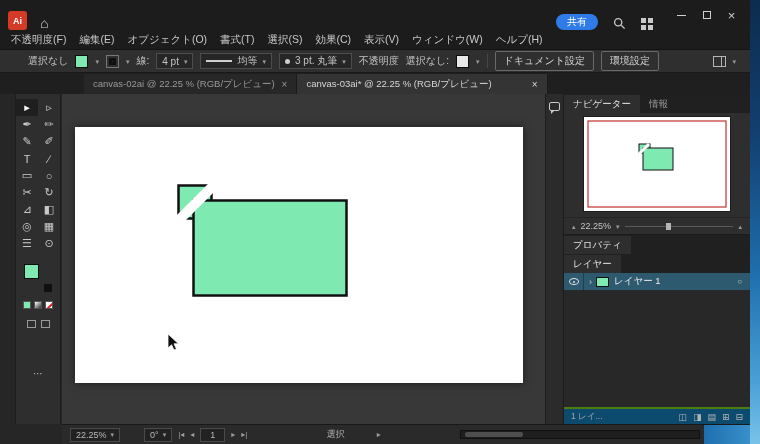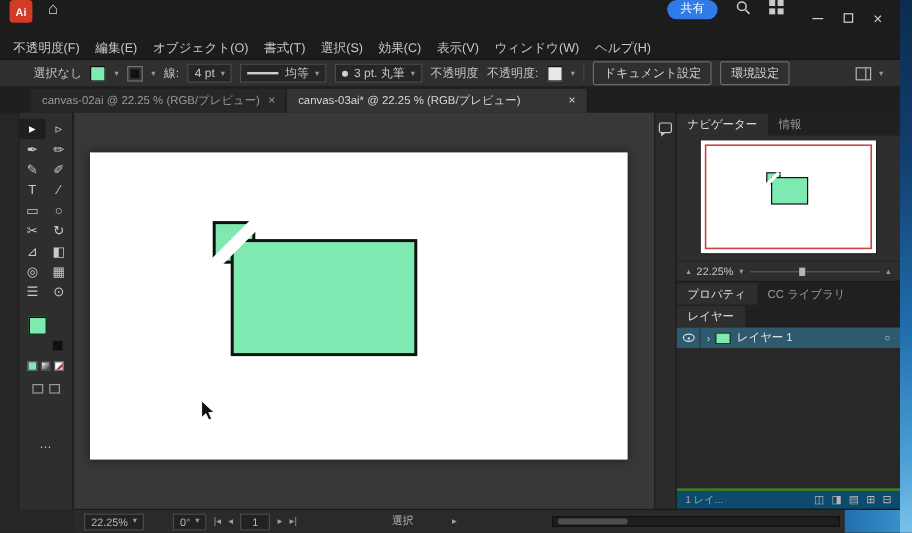--- a/index.html
+++ b/index.html
@@ -8,21 +8,21 @@
 
   
   .wall-strip { position:absolute; top:0; right:0; width:10px; height:444px; z-index:50;
     background:linear-gradient(180deg,#0c2c4e 0%,#123f70 30%,#1f6fae 62%,#4aa0d6 86%,#79c3ea 100%); }
   .wall-corner { position:absolute; right:0; bottom:0; width:56px; height:19px; z-index:49;
     background:linear-gradient(90deg,#1f6fae,#3e97cf); }
 
   .app { position:absolute; left:0; top:0; width:750px; height:444px; display:flex; flex-direction:column; background:#2a2a2a; }
 
   
-  .titlebar { height:30px; background:#1c1c1c; display:flex; align-items:flex-start; padding-left:8px; flex:0 0 auto; }
+  .titlebar { height:30px; background:#1c1c1c; display:flex; align-items:flex-end; padding-left:8px; flex:0 0 auto; }
   .app-icon { width:19px; height:19px; border-radius:3px; background:#d33b27; color:#fff; font-size:9px; font-weight:bold; display:flex; align-items:center; justify-content:center; }
   .home-icon { color:#d5d5d5; font-size:14px; margin-left:13px; line-height:1; }
   .tb-spacer { flex:1; }
   .share-btn { background:#2f7ce8; color:#fff; font-size:10px; border-radius:10px; padding:3px 11px; line-height:1; }
   .search-icon { margin-left:15px; display:flex; }
   .apps-icon { margin-left:15px; width:12px; height:12px; display:grid; grid-template-columns:5px 5px; grid-template-rows:5px 5px; gap:2px; }
   .apps-icon span { background:#c9c9c9; }
   .win-btns { display:flex; margin-left:16px; }
   .win-btn { width:25px; height:30px; display:flex; align-items:center; justify-content:center; color:#d0d0d0; font-size:13px; }
   .min-glyph { width:9px; height:1px; background:#d0d0d0; }
@@ -43,21 +43,21 @@
   .cb-box { display:flex; align-items:center; gap:5px; border:1px solid #4c4c4c; background:#262626; padding:1px 5px; height:16px; }
   .profile-line { width:26px; height:2px; background:#cfcfcf; }
   .brush-dot { width:5px; height:5px; border-radius:50%; background:#cfcfcf; }
   .cb-btn { border:1px solid #6a6a6a; border-radius:2px; padding:2px 8px; color:#d5d5d5; background:transparent; font-size:10px; }
   .cb-div { width:1px; height:14px; background:#474747; }
   .panel-ctl-icon { width:13px; height:11px; border:1px solid #b5b5b5; position:relative; }
   .panel-ctl-icon::after { content:""; position:absolute; right:3px; top:0; bottom:0; width:1px; background:#b5b5b5; }
   .cb-right { margin-left:auto; margin-right:14px; display:flex; align-items:center; gap:6px; }
 
   
-  .tabbar { height:21px; background:#1f1f1f; display:flex; align-items:flex-end; padding-left:26px; flex:0 0 auto; }
+  .tabbar { height:21px; background:#1f1f1f; display:flex; align-items:flex-end; padding-left:84px; flex:0 0 auto; }
   .doc-tab { height:20px; display:flex; align-items:center; gap:7px; padding:0 9px; font-size:9.5px; color:#9a9a9a;
     background:#272727; border-right:1px solid #191919; white-space:nowrap; }
   .doc-tab.active { background:#343434; color:#d6d6d6;gap:40px; }
   .tab-close { font-size:10px; }
 
   
   .main { flex:1; display:flex; min-height:0; }
 
   
   .toolbar { width:62px; background:#262626; position:relative; flex:0 0 auto; }
@@ -187,21 +187,21 @@
         <span class="profile-line"></span>
         <span>均等</span>
         <span class="caret">▾</span>
       </span>
       <span class="cb-box">
         <span class="brush-dot"></span>
         <span>3 pt. 丸筆</span>
         <span class="caret">▾</span>
       </span>
       <span>不透明度</span>
-      <span>不透明度:</span>
+      <span>選択なし:</span>
       <span class="cb-swatch" style="background:#e8e8e8"></span>
       <span class="caret">▾</span>
       <span class="cb-div"></span>
       <button class="cb-btn">ドキュメント設定</button>
       <button class="cb-btn">環境設定</button>
       <span class="cb-right">
         <span class="panel-ctl-icon"></span>
         <span class="caret">▾</span>
       </span>
     </div>
@@ -295,21 +295,20 @@
           <span class="caret">▴</span>
           <span>22.25%</span>
           <span class="caret">▾</span>
           <span class="slider">
               <span class="slider-thumb"></span>
             </span>
           <span class="caret">▴</span>
         </div>
         <div class="ptabbar">
           <span class="ptab active">プロパティ</span>
-          <span class="ptab">CC ライブラリ</span>
         </div>
         <div class="ptabbar">
           <span class="ptab active">レイヤー</span>
         </div>
         <div class="layersbody">
           <div class="layer-row">
             <span class="eye-cell">
                 <span class="eye-icon"></span>
               </span>
             <span class="chevron">›</span>

